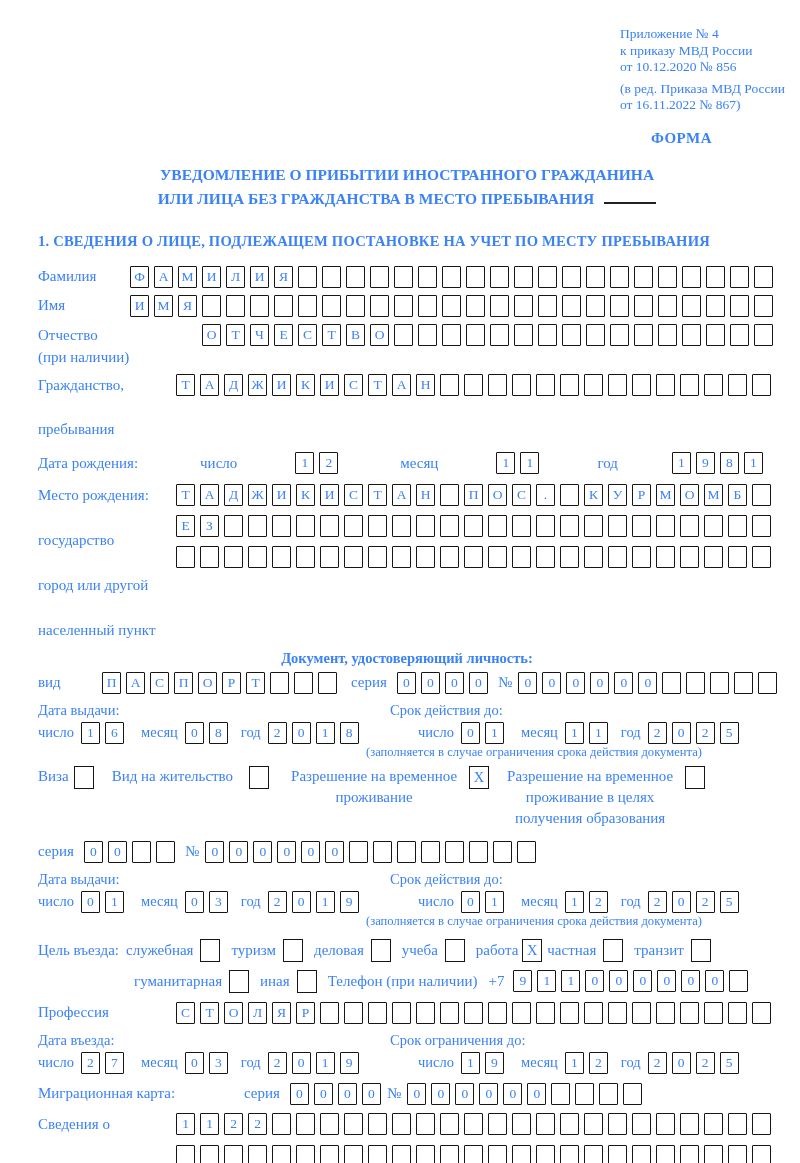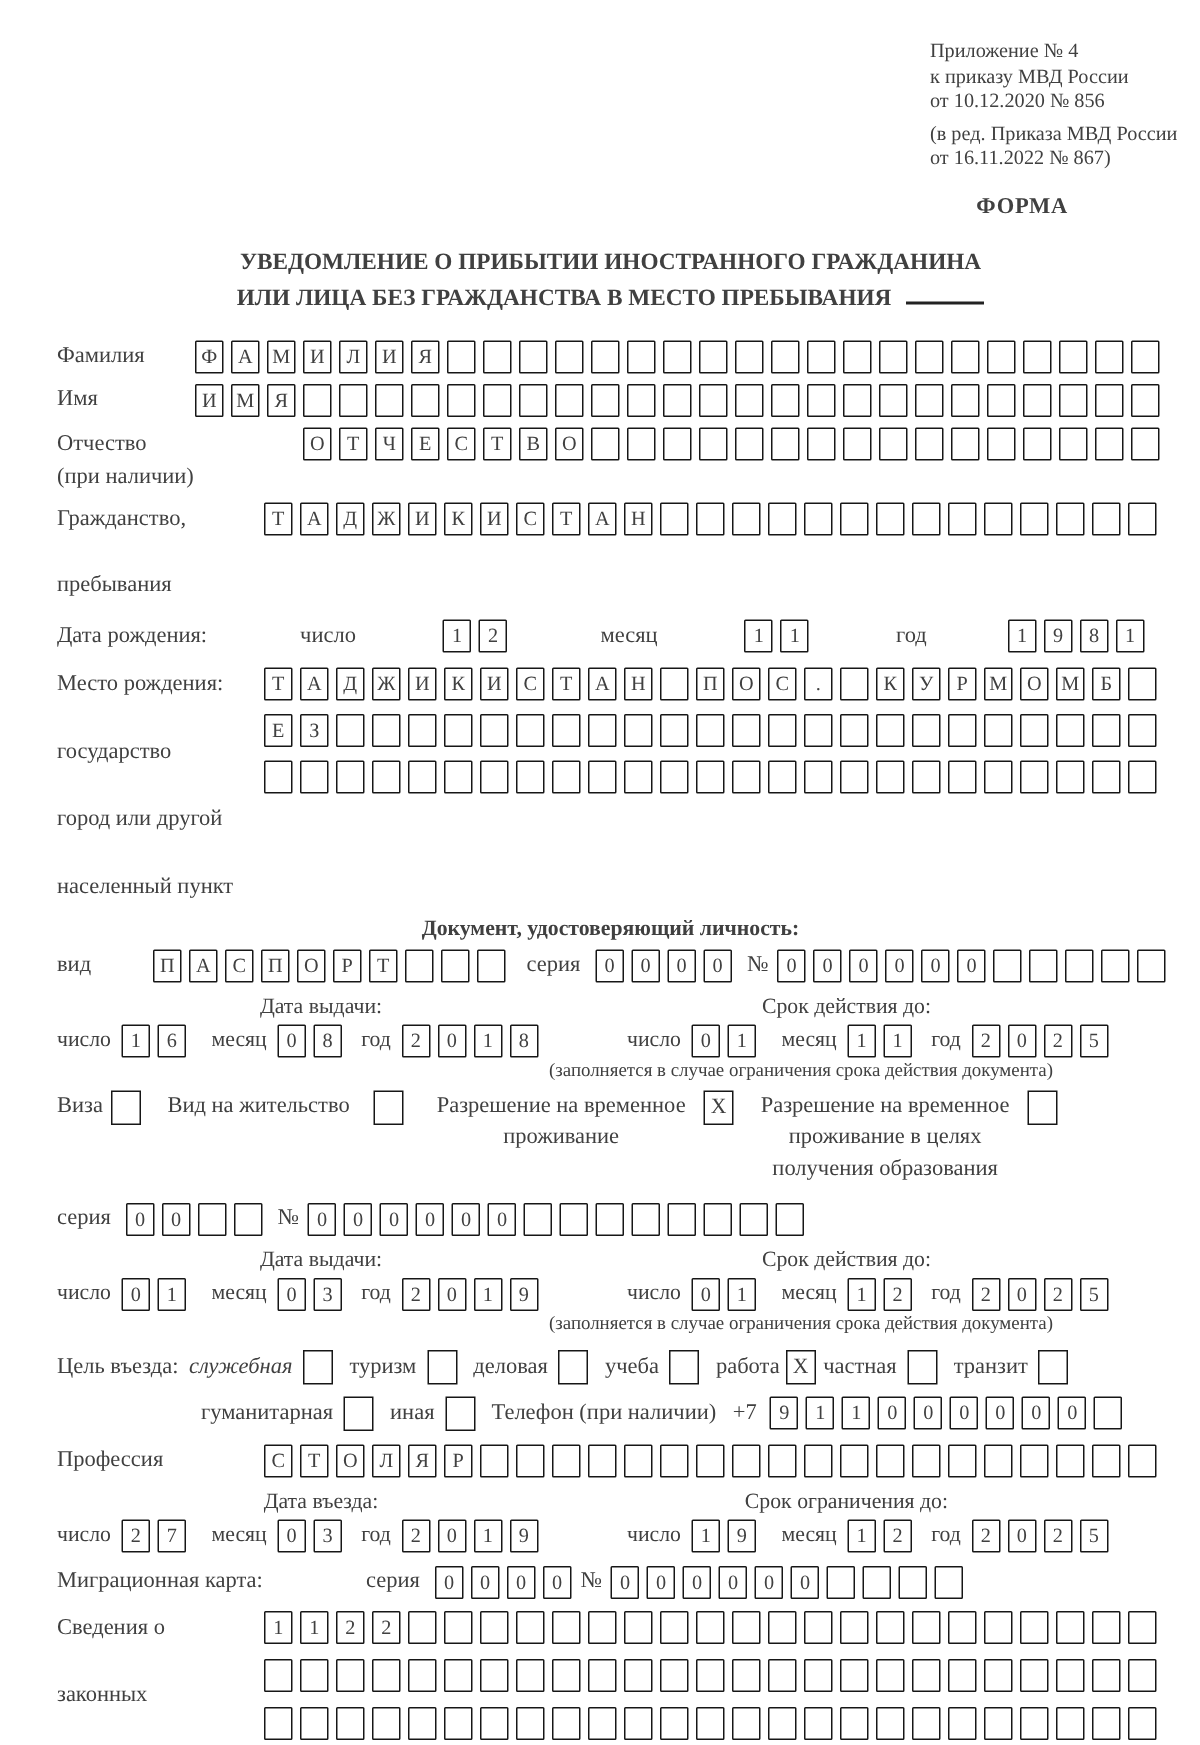--- a/index.html
+++ b/index.html
@@ -1,19 +1,19 @@
 <!DOCTYPE html>
 <html><head>
 <meta charset="utf-8">
 <style>
   html,body{margin:0;padding:0;background:#ffffff;}
   .page{
     width:800px;height:1163px;box-sizing:border-box;
     padding:26px 24px 14px 38px;
-    background:#fff;color:#404040;
+    background:#fff;color:#3b82f6;
     font-family:"Liberation Serif", serif;
     overflow:hidden;position:relative;
   }
   
   .appendix{margin-left:582px;font-size:13.5px;line-height:16.5px;}
   .appendix div{white-space:nowrap;}
   .appendix .gap{margin-top:5px;}
   .forma{font-weight:700;font-size:15px;text-align:right;padding-right:64px;margin-top:16px;letter-spacing:.5px;}
   .title{margin-top:16px;text-align:center;font-weight:700;font-size:15.5px;line-height:24px;}
   .title-underline{display:inline-block;width:52px;height:13px;border-bottom:2.2px solid #222;margin-left:10px;}
@@ -35,21 +35,21 @@
     box-sizing:border-box;width:20px;height:23px;flex:0 0 auto;
     border:1.8px solid #161616;display:inline-flex;align-items:center;justify-content:center;
     font-size:14.5px;background:#fff;
   }
   .stack{display:flex;flex-direction:column;gap:9px;}
   .center-b{text-align:center;font-weight:700;font-size:14.5px;margin-top:8px;}
   
   .dates{display:flex;margin-top:8px;}
   .half{display:flex;flex-direction:column;}
   .half.l{width:352px;flex:0 0 auto;}
-  .dhead{text-align:center;font-size:14.5px;}
+  .dhead{font-size:14.5px;}
   .drow{display:flex;align-items:center;gap:7px;font-size:14.5px;margin-top:3px;}
   .note{font-size:12.6px;margin-top:1px;margin-left:328px;white-space:nowrap;}
   .intro{font-size:15px;line-height:25px;margin-top:8px;}
   
   .optrow{display:flex;align-items:flex-start;margin-top:6px;font-size:15px;}
   .opt{display:flex;align-items:flex-start;gap:9px;}
   .optlbl{text-align:center;line-height:21px;}
   .ml6{margin-left:6px;} .ml10{margin-left:10px;} .ml14{margin-left:14px;} .ml18{margin-left:18px;}
   .ml22{margin-left:22px;} .ml28{margin-left:28px;} .ml96{margin-left:96px;}
   .purpose{display:flex;align-items:center;margin-top:10px;font-size:15px;flex-wrap:nowrap;}
@@ -69,20 +69,21 @@
     <div>от 16.11.2022 № 867)</div>
   </div>
 
   <div class="forma">ФОРМА</div>
 
   <div class="title">
     <div>УВЕДОМЛЕНИЕ О ПРИБЫТИИ ИНОСТРАННОГО ГРАЖДАНИНА</div>
     <div><span>ИЛИ ЛИЦА БЕЗ ГРАЖДАНСТВА В МЕСТО ПРЕБЫВАНИЯ</span><span class="title-underline"></span></div>
   </div>
 
+  <div class="sec">1. СВЕДЕНИЯ О ЛИЦЕ, ПОДЛЕЖАЩЕМ ПОСТАНОВКЕ НА УЧЕТ ПО МЕСТУ ПРЕБЫВАНИЯ</div>
 
   <div class="line" style="margin-top:16px;">
     <span class="lbl w90">Фамилия</span>
     <span class="cellrow">
         <span class="cell">Ф</span>
         <span class="cell">А</span>
         <span class="cell">М</span>
         <span class="cell">И</span>
         <span class="cell">Л</span>
         <span class="cell">И</span>
@@ -512,21 +513,21 @@
             <span class="cell">2</span>
             <span class="cell">5</span>
           </span>
       </div>
     </div>
   </div>
   <div class="note">(заполняется в случае ограничения срока действия документа)</div>
 
   <div class="purpose">
     <span>Цель въезда:</span>
-    <span class="plbl" style="margin-left:7px;font-style:italic;">служебная</span>
+    <span class="plbl" style="margin-left:7px;">служебная</span>
     <span class="cb"></span>
     <span class="plbl">туризм</span>
     <span class="cb"></span>
     <span class="plbl">деловая</span>
     <span class="cb"></span>
     <span class="plbl">учеба</span>
     <span class="cb"></span>
     <span class="plbl">работа</span>
     <span class="cb" style="margin-left:4px;">X</span>
     <span class="plbl" style="margin-left:5px;">частная</span>

